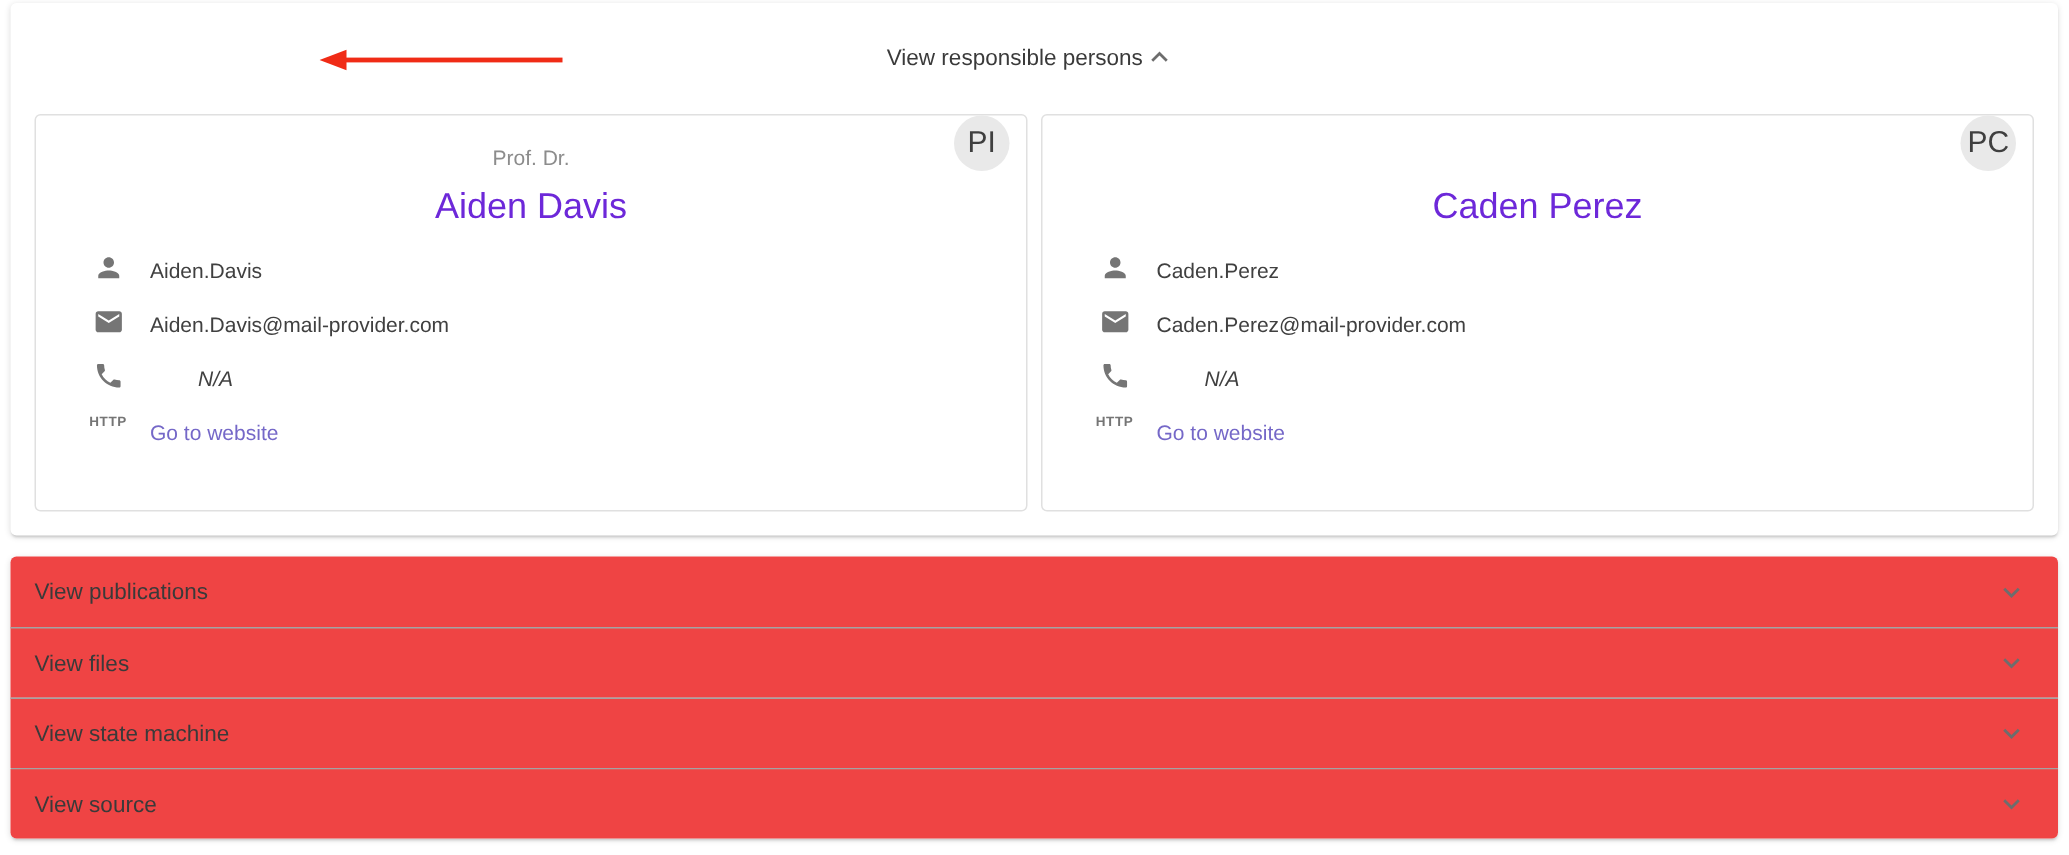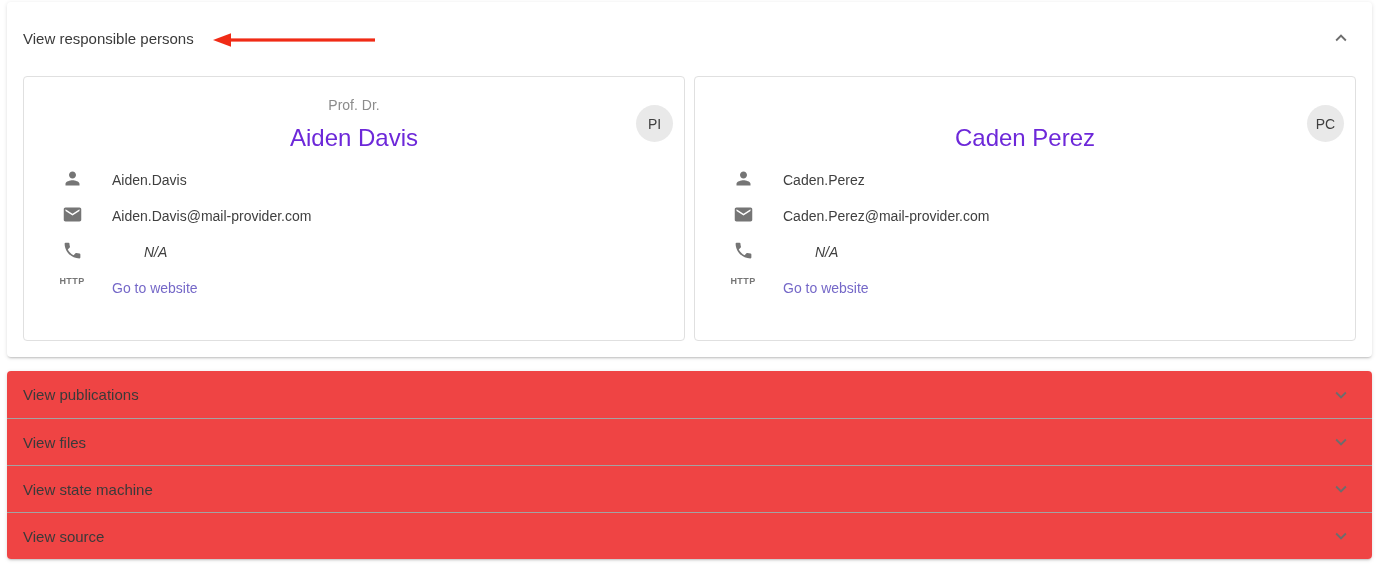--- a/index.html
+++ b/index.html
@@ -15,21 +15,21 @@
     box-shadow:0 2px 2px -1px rgba(0,0,0,0.18), 0 1px 4px 0 rgba(0,0,0,0.12);
     position:relative;
   }
   .group-expanded{ margin-top:2px; }
   .group-collapsed{ margin-top:14px; }
 
   
   .summary{
     height:72px;
     padding:0 20px 0 16px;
-    display:flex; align-items:center; justify-content:space-between;
+    display:flex; align-items:center; justify-content:center;
     cursor:pointer; position:relative;
   }
   .summary-title{ font-size:15px; color:#3a3a3a; }
   .chevron{ width:22px; height:22px; display:flex; align-items:center; justify-content:center; }
   .chevron svg{ width:22px; height:22px; fill:#6d6d6d; }
   .chevron-up svg{ transform:rotate(180deg); }
 
   .arrow-annotation{ position:absolute; left:206px; top:30px; pointer-events:none; }
 
   .details{
@@ -40,31 +40,31 @@
   
   .person-card{
     flex:1 1 0;
     height:265px;
     border:1px solid #e0e0e0;
     border-radius:4px;
     position:relative;
     background:#fff;
   }
   .avatar{
-    position:absolute; top:28px; right:11px;
+    position:absolute; top:0; right:11px;
     width:37px; height:37px; border-radius:50%;
     background:#e9e9e9; color:#3f3f3f;
-    font-size:14px; display:flex; align-items:center; justify-content:center;
+    font-size:20px; display:flex; align-items:center; justify-content:center;
   }
   .card-head{ text-align:center; padding-top:18px; }
   .person-title{ height:21px; line-height:21px; font-size:14px; color:#8c8c8c; }
   .person-name{ margin-top:6px; line-height:32px; font-size:24px; color:#6d28d9; }
 
   .card-rows{ padding:14px 16px 0 36px; }
-  .info-row{ height:24px; margin-bottom:12px; display:flex; align-items:center; gap:28px; }
+  .info-row{ height:24px; margin-bottom:12px; display:flex; align-items:center; gap:16px; }
   .row-icon{ width:24px; height:24px; flex:0 0 24px;
     display:flex; align-items:flex-start; justify-content:center; }
   .row-icon svg{ width:21px; height:21px; fill:#757575; }
   .http-glyph{ font-size:9px; font-weight:bold; color:#757575; letter-spacing:0.4px; }
   .row-text{ font-size:14px; color:#404040; }
   .row-text.na{ font-style:italic;margin-left:32px; }
   .row-link{ font-size:14px; color:#7568c8; cursor:pointer; text-decoration:none; }
 
   
   .collapsed-row{

